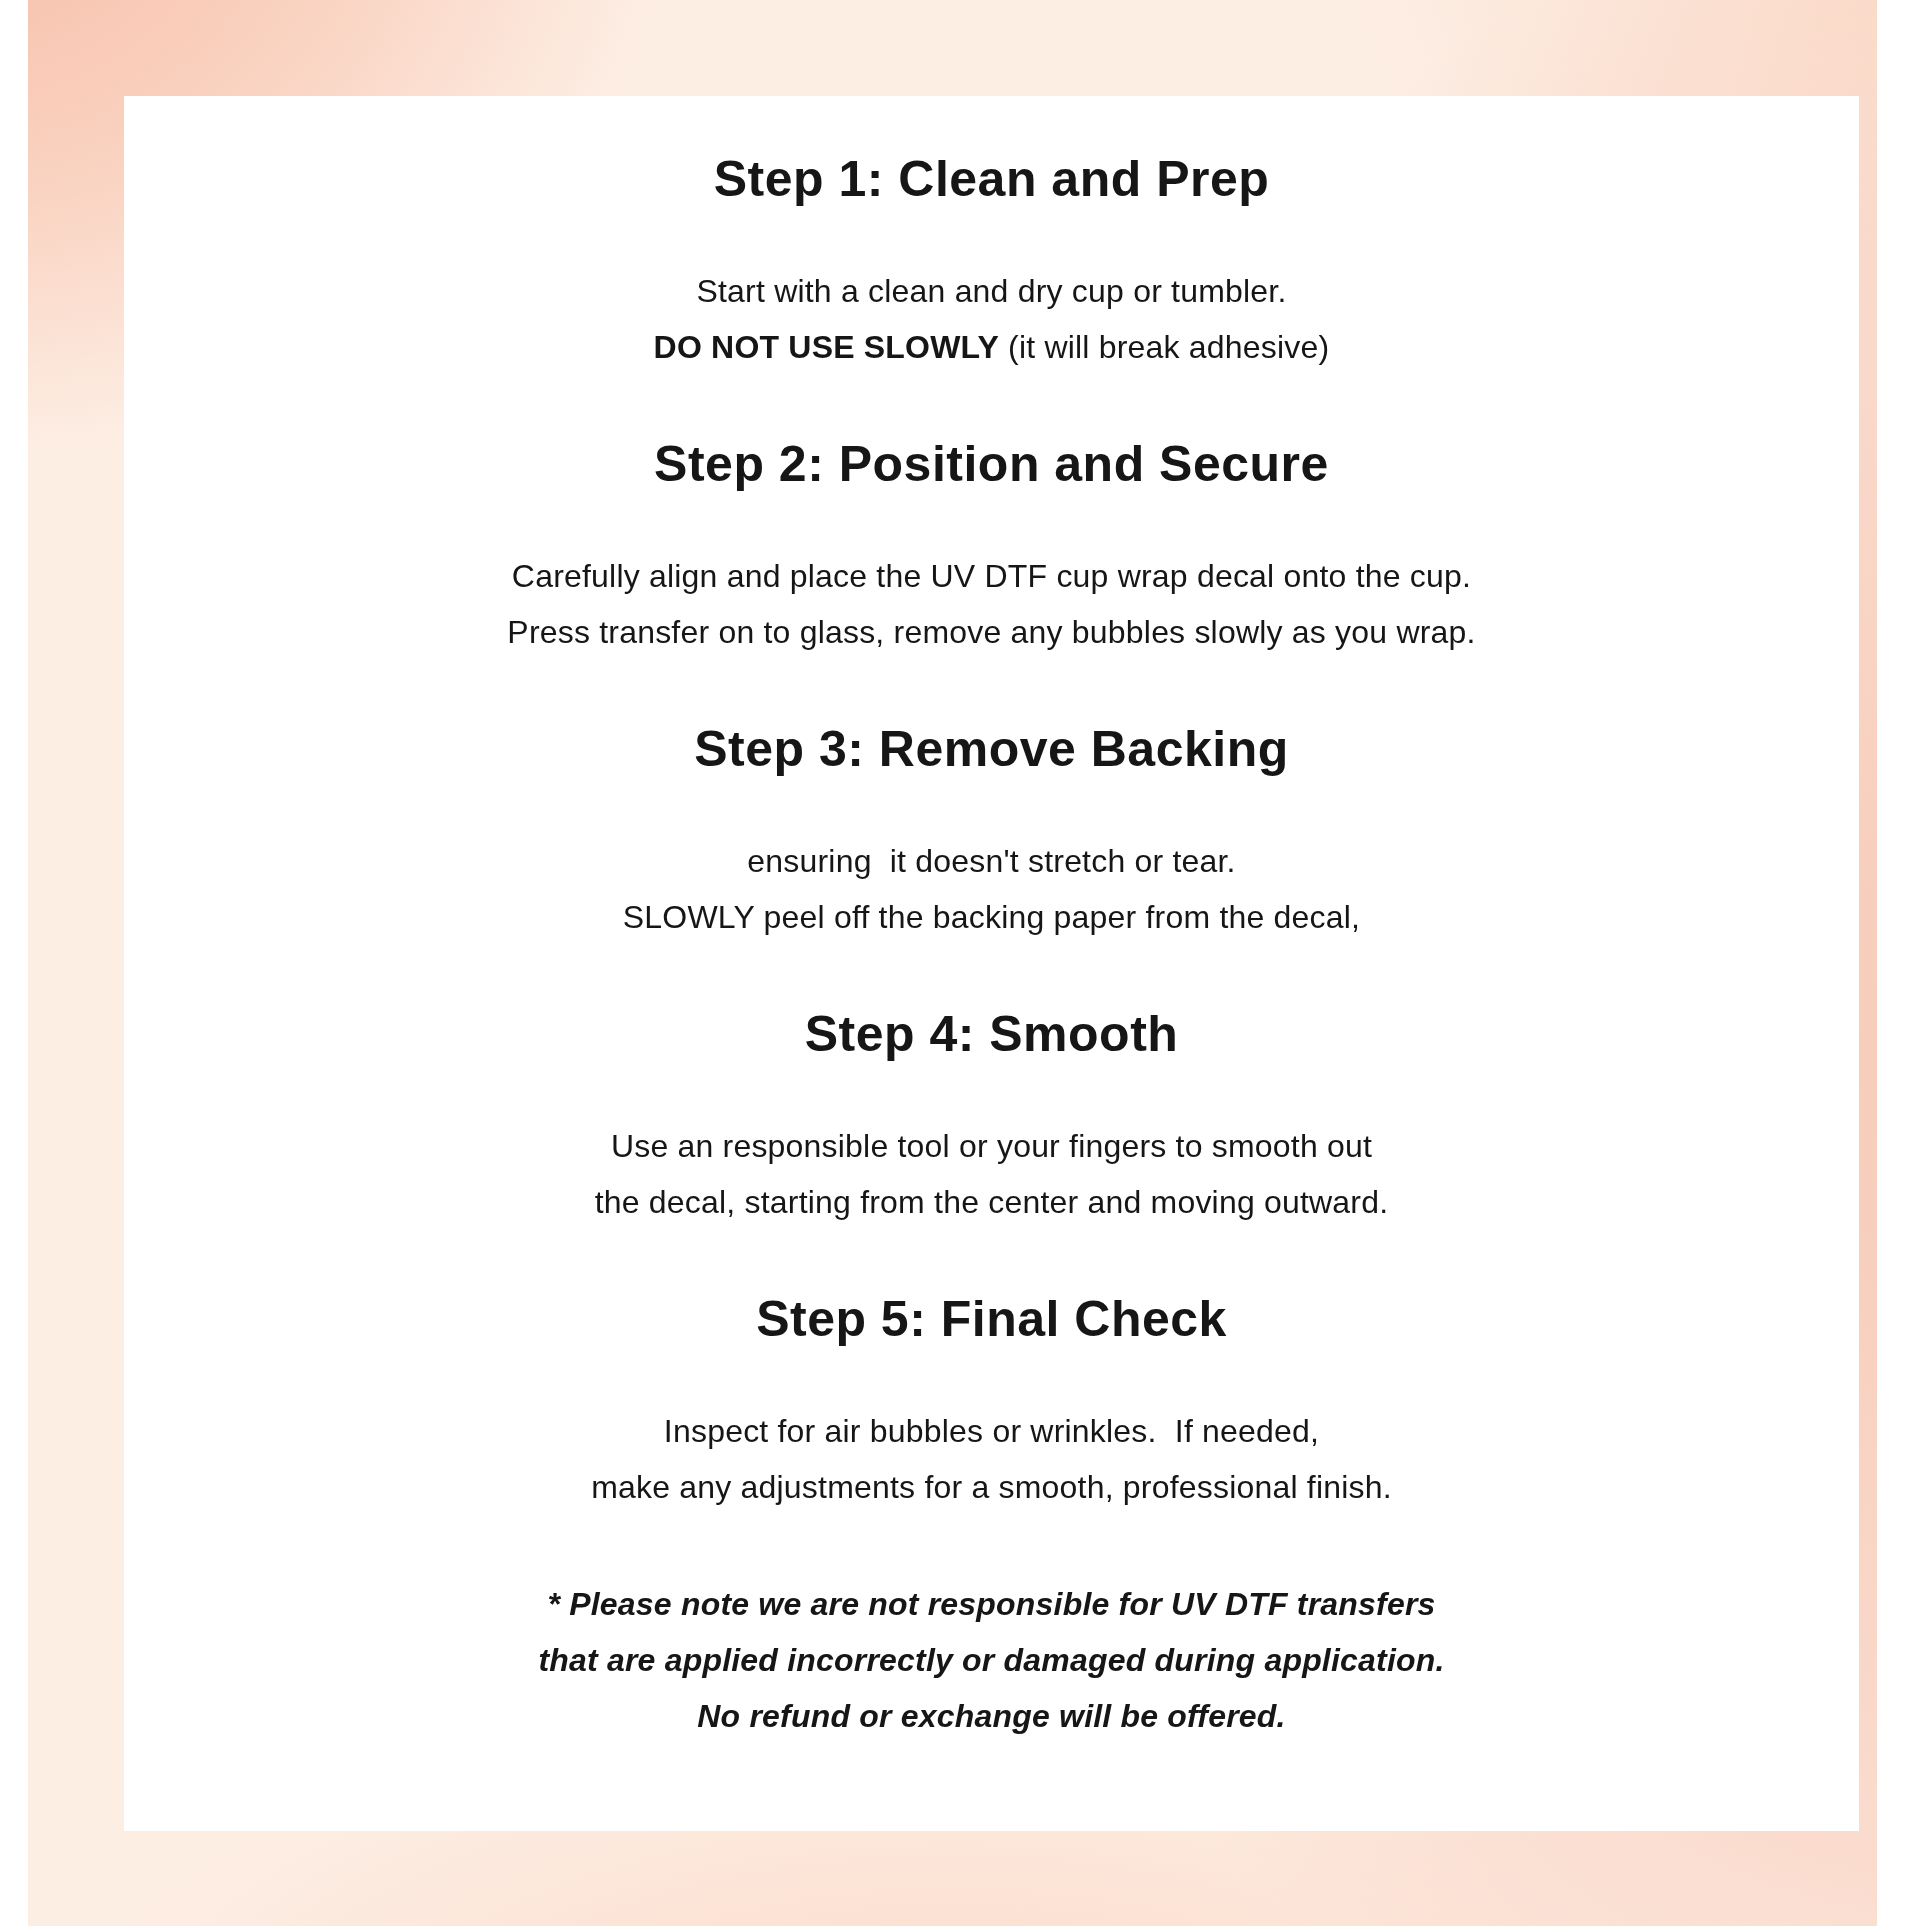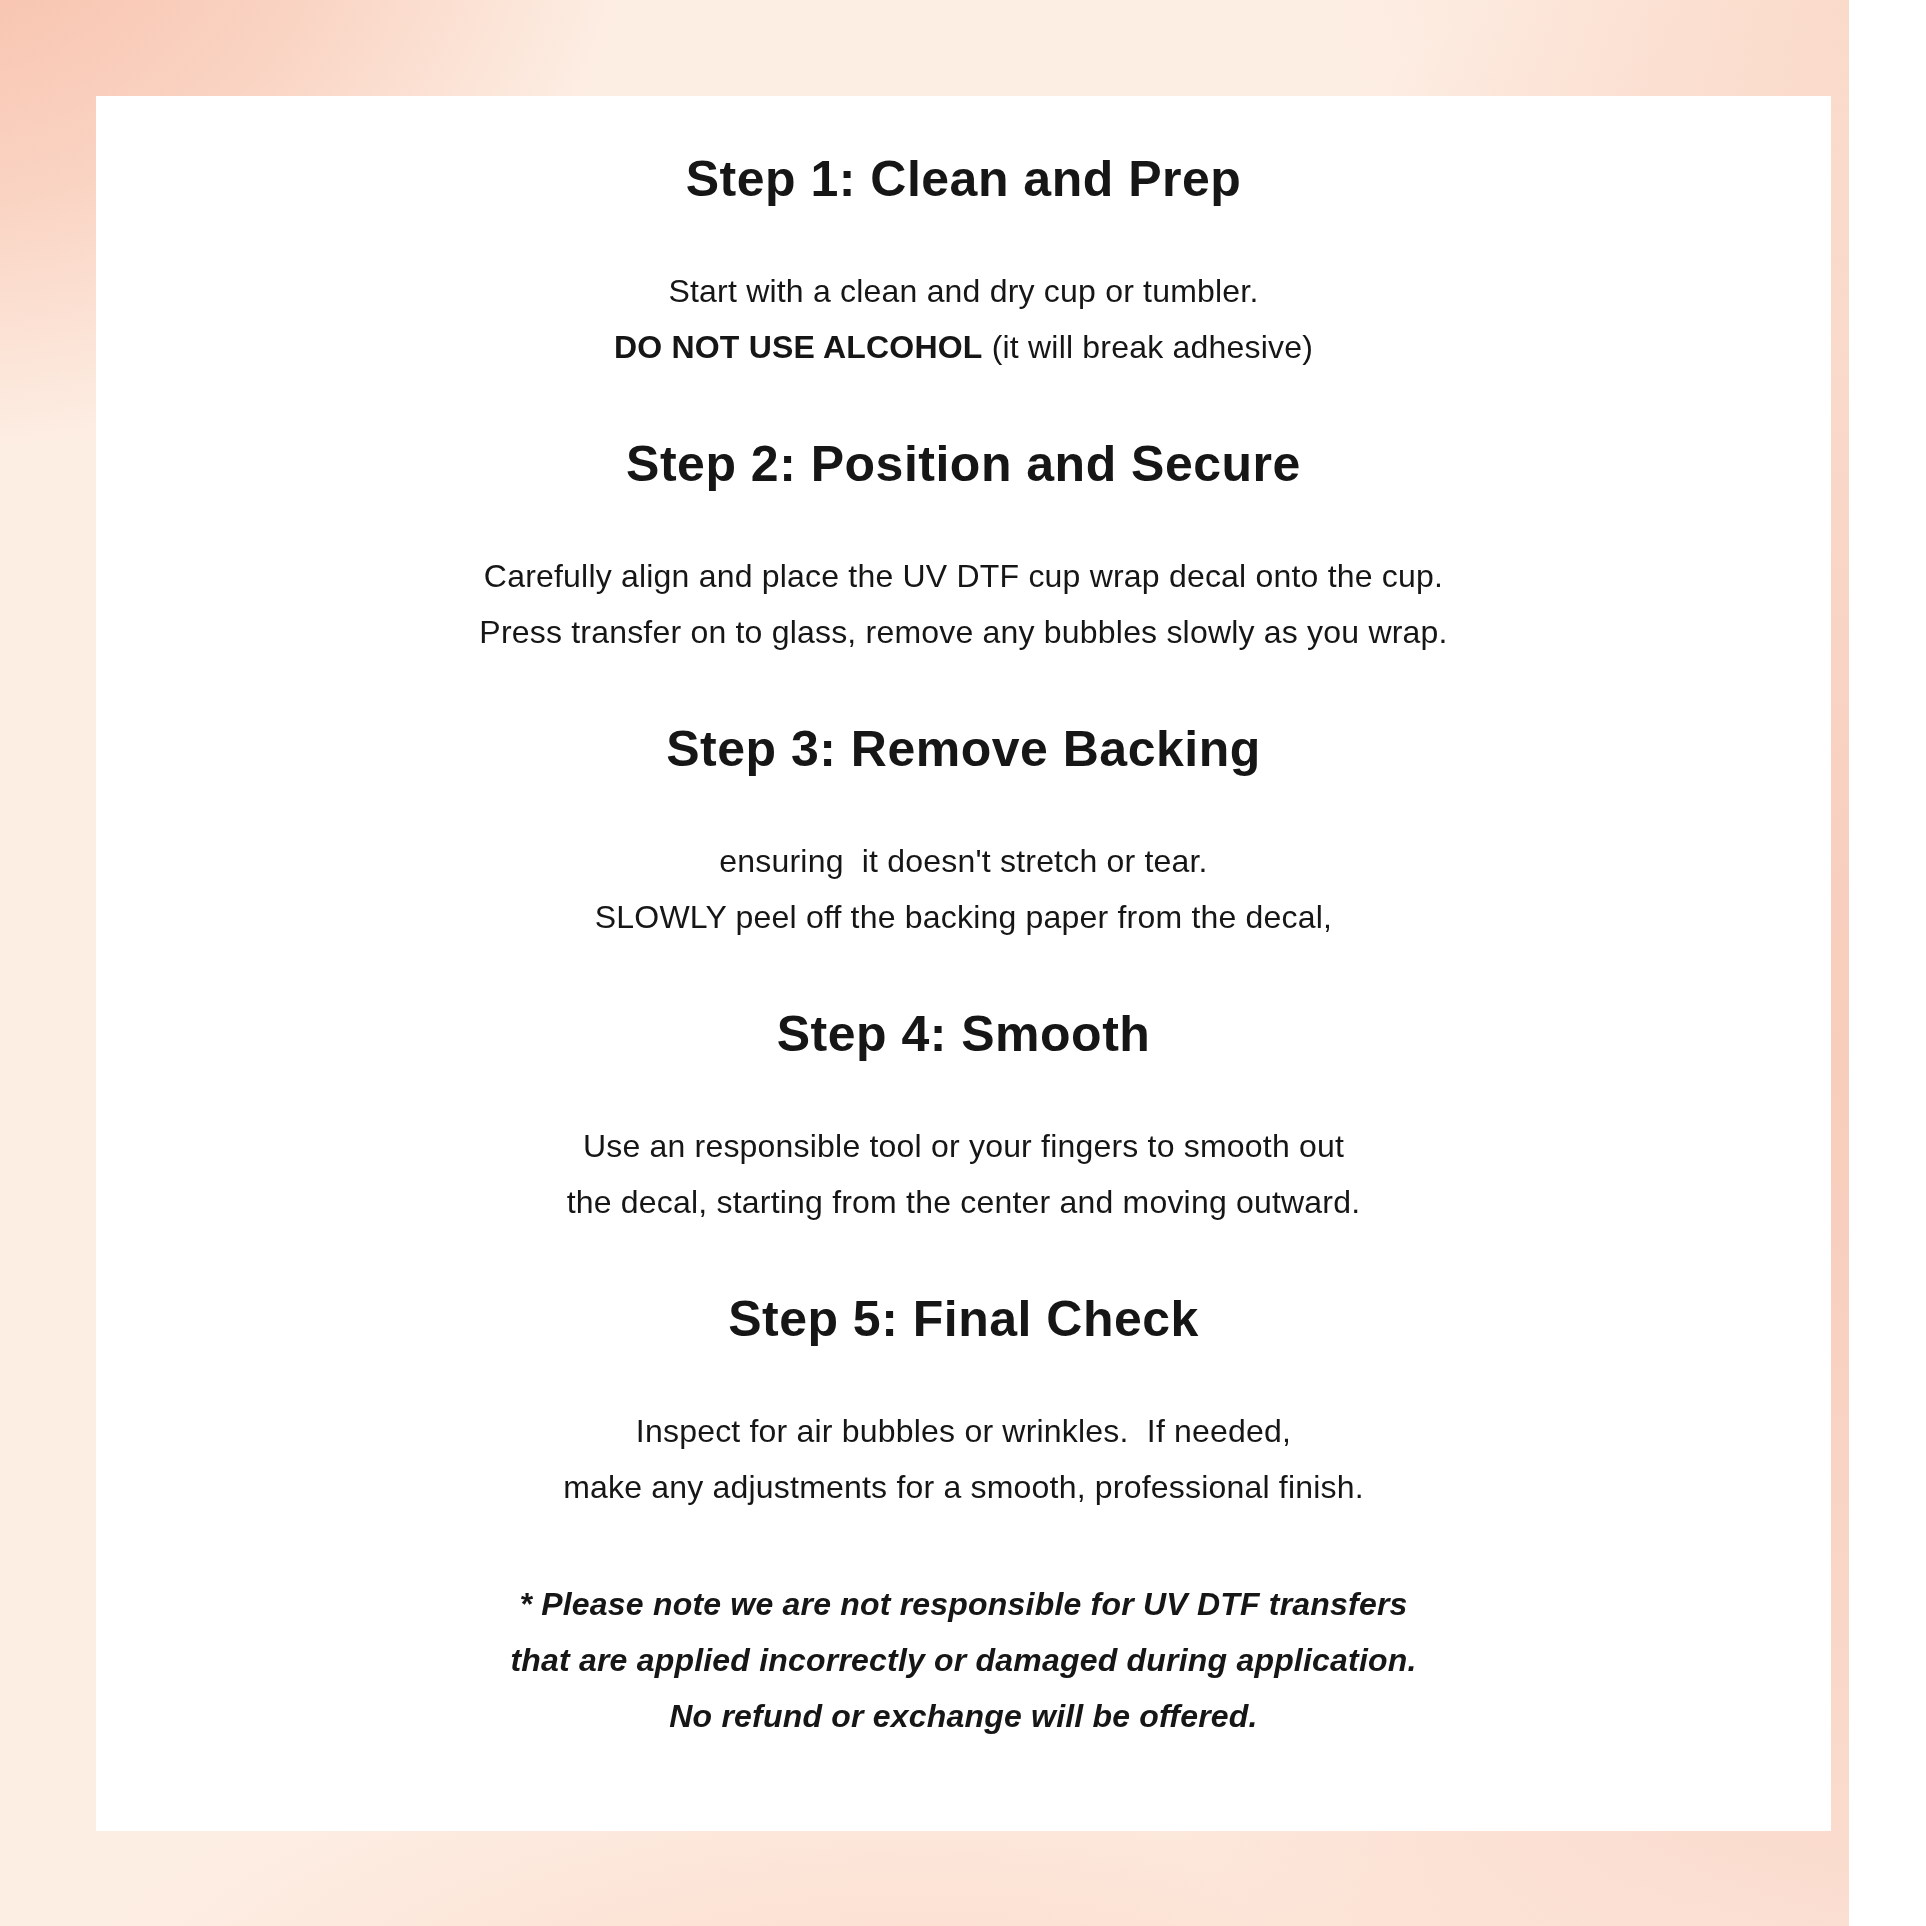--- a/index.html
+++ b/index.html
@@ -11,20 +11,21 @@
   .page {
     position: relative;
     width: 1849px;
     height: 1927px;
     background-color: #fdeee4;
     background-image:
       radial-gradient(ellipse 990px 792px at -4% -6%, #f7bda6 0%, rgba(247,189,166,0.55) 40%, rgba(247,189,166,0) 72%),
       radial-gradient(ellipse 1287px 1485px at 106% 55%, #f7cab8 0%, rgba(247,202,184,0.5) 55%, rgba(247,202,184,0) 80%),
       radial-gradient(ellipse 1386px 594px at 50% 108%, #fbd9c8 0%, rgba(251,217,200,0) 65%),
       radial-gradient(ellipse 891px 693px at 105% -5%, #fad9c6 0%, rgba(250,217,198,0) 70%);
+    margin-left: 28px;
   }
   .card {
     position: absolute;
     left: 96px;
     top: 96px;
     width: 1735px;
     height: 1735px;
     background: #ffffff;
     color: #161616;
     display: flex;
@@ -53,21 +54,21 @@
 </style>
 </head>
 <body>
 
 <div class="page">
   <div class="card">
 
     <div class="section">
       <div class="heading">Step 1: Clean and Prep</div>
       <div class="line">Start with a clean and dry cup or tumbler.</div>
-      <div class="line"><strong>DO NOT USE ALCOHOL</strong><span> (it will break adhesive)</span></div>
+      <div class="line"><strong>DO NOT USE SLOWLY</strong><span> (it will break adhesive)</span></div>
     </div>
 
     <div class="section">
       <div class="heading">Step 2: Position and Secure</div>
       <div class="line">Carefully align and place the UV DTF cup wrap decal onto the cup.</div>
       <div class="line">Press transfer on to glass, remove any bubbles slowly as you wrap.</div>
     </div>
 
     <div class="section">
       <div class="heading">Step 3: Remove Backing</div>

